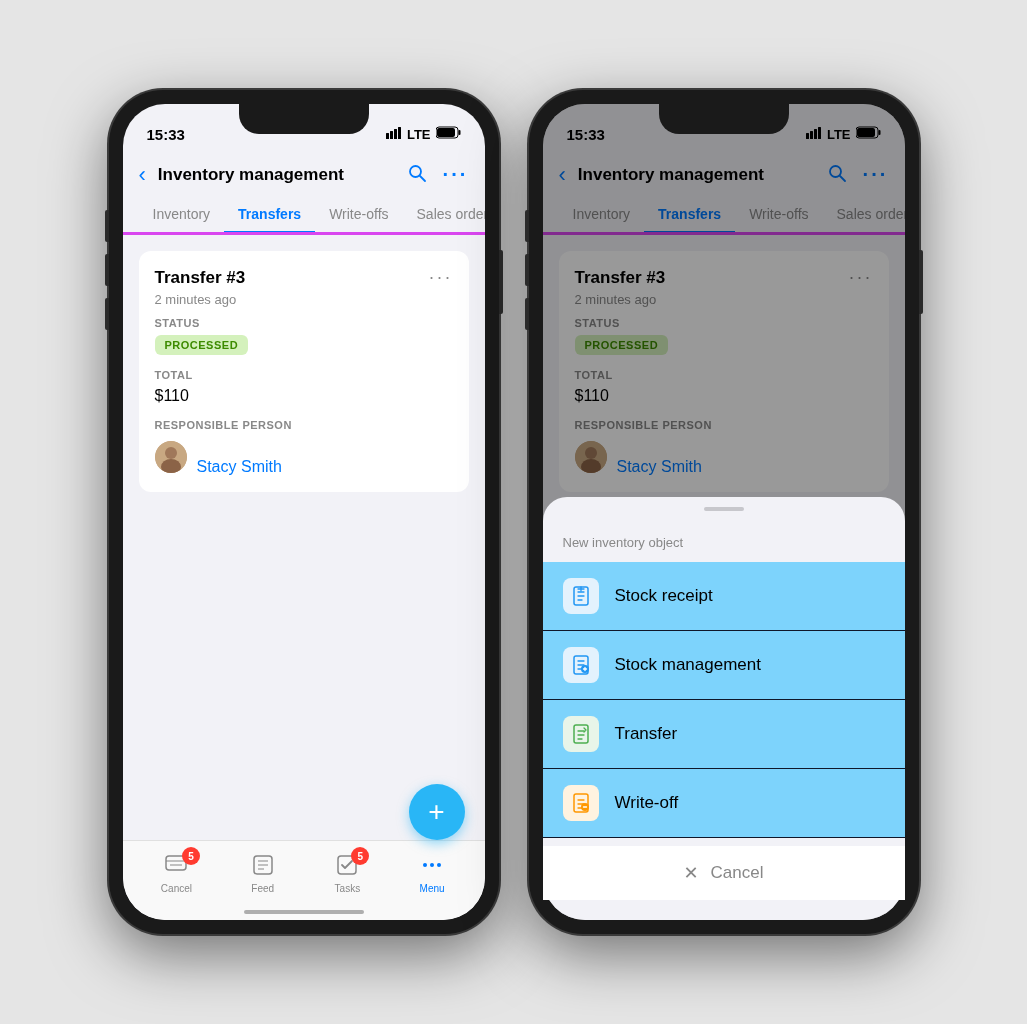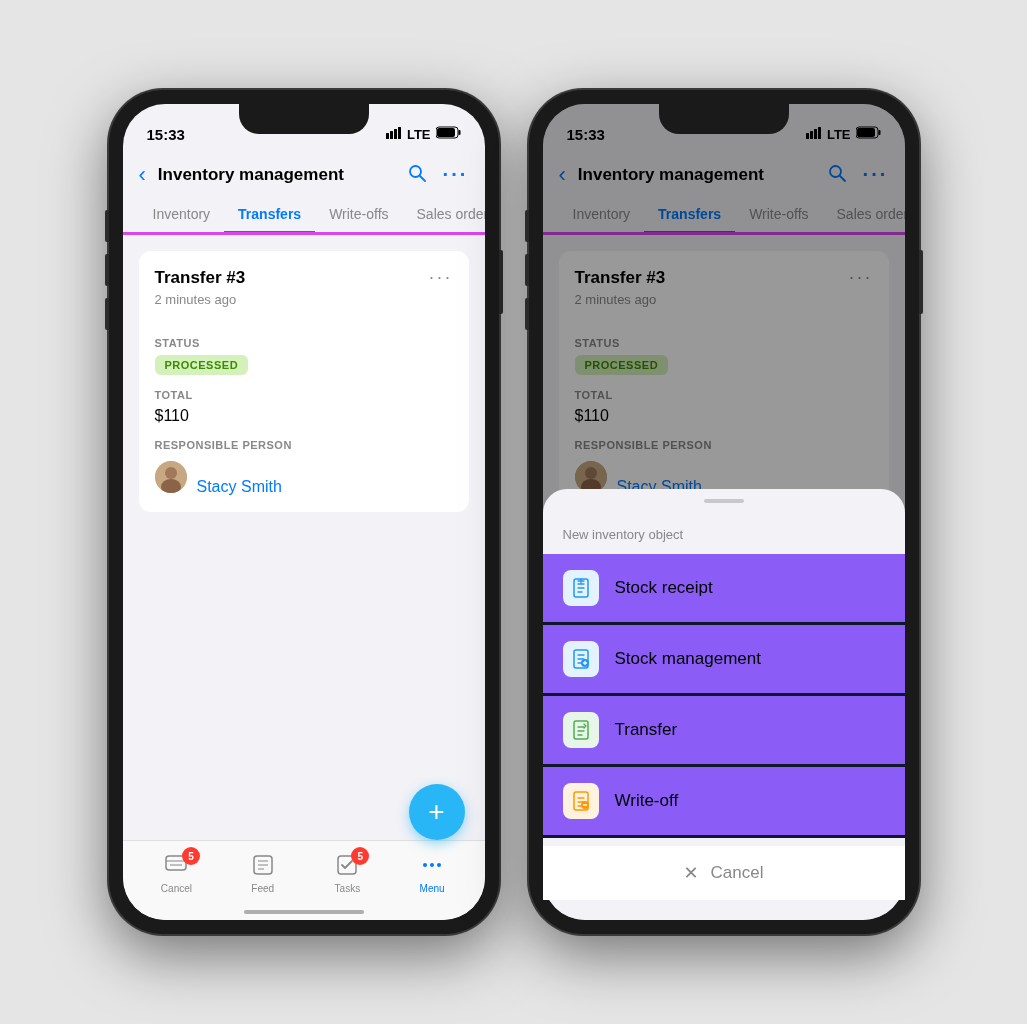--- a/index.html
+++ b/index.html
@@ -165,21 +165,21 @@
 
     .card-menu {
       color: #888;
       font-size: 18px;
       letter-spacing: 2px;
     }
 
     .card-time {
       font-size: 13px;
       color: #888;
-      margin-bottom: 30px;
+      margin-bottom: 10px;
     }
 
     .field-label {
       font-size: 11px;
       font-weight: 600;
       color: #888;
       text-transform: uppercase;
       letter-spacing: 0.5px;
       margin-bottom: 6px;
     }
@@ -363,22 +363,22 @@
       color: #888;
       padding: 8px 20px 12px;
       font-weight: 400;
     }
 
     .sheet-item {
       display: flex;
       align-items: center;
       gap: 16px;
       padding: 16px 20px;
-      background: #8b5cf6;
-      border-bottom: 3px solid #0f172a;
+      background: #7dd3fc;
+      border-bottom: 1px solid #0f172a;
       cursor: pointer;
     }
 
     .sheet-item:first-of-type {
       border-top: none;
     }
 
     .sheet-item-text {
       font-size: 17px;
       color: #000;

